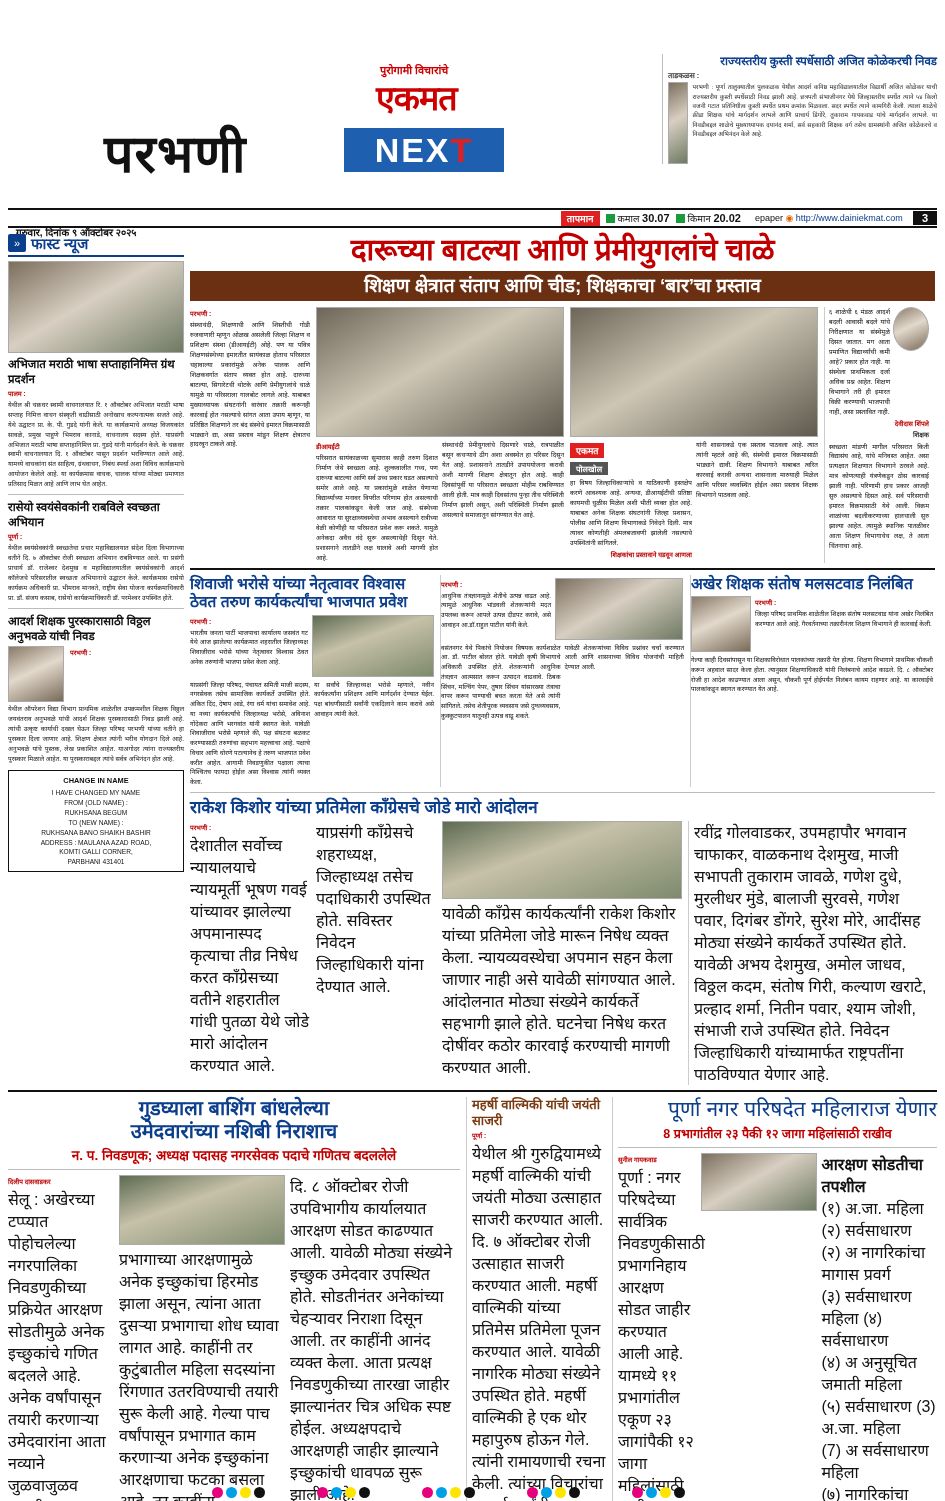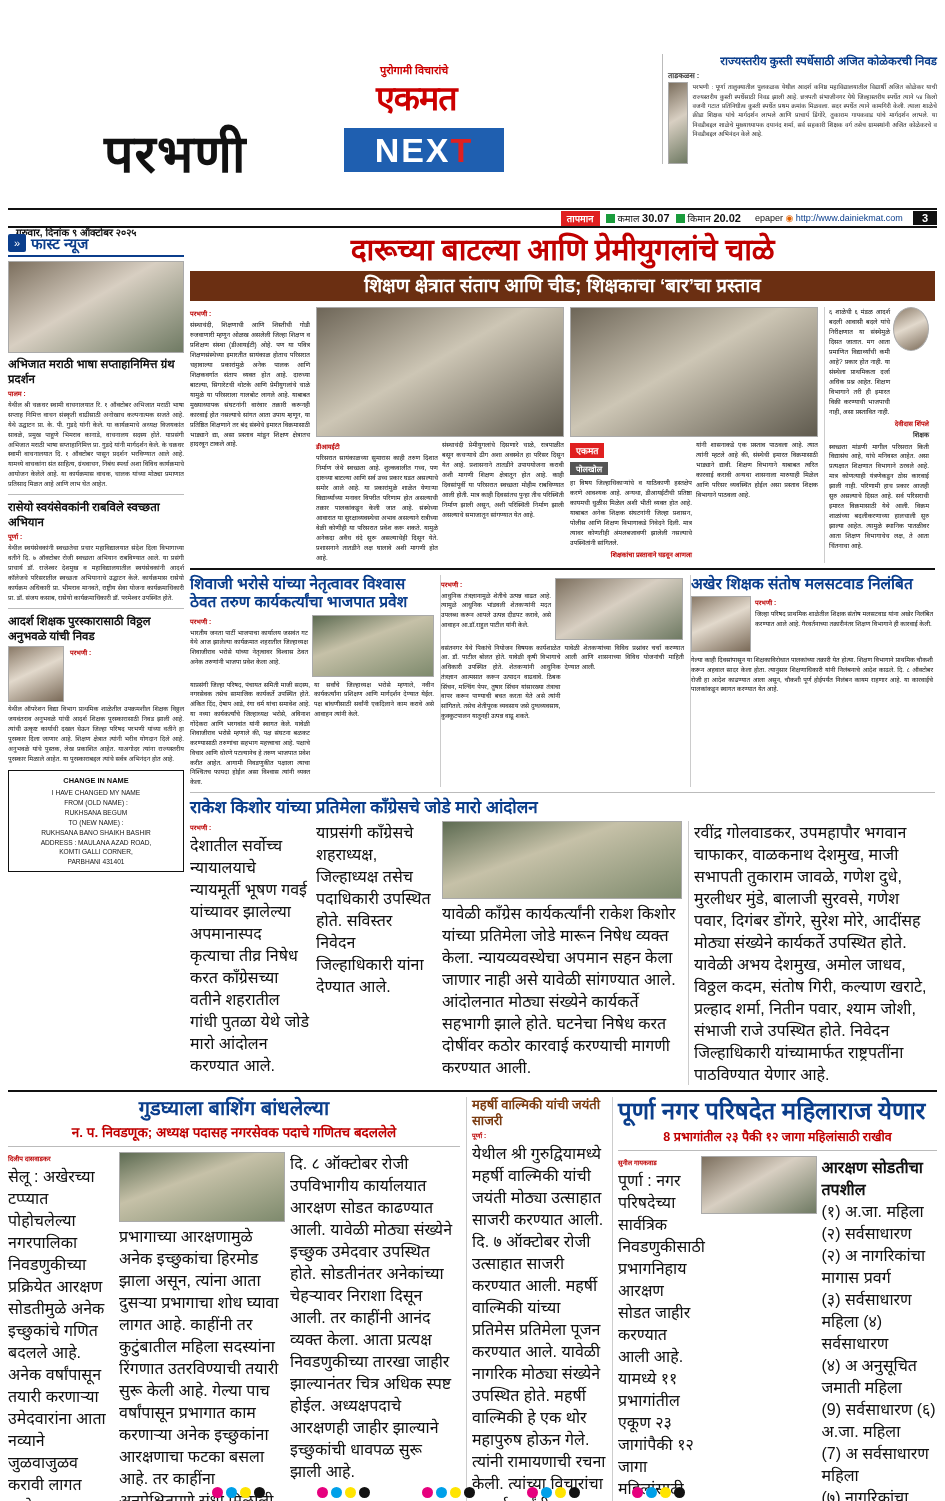--- a/index.html
+++ b/index.html
@@ -91,21 +91,21 @@
   .lead-row { display:flex; gap:6px; margin-top:6px; }
   .lead-col { font-size:6.4px; line-height:1.55; text-align:justify; }
   .stamp {
     display:inline-block; background:#e02020;color:#fff;font-weight:bold;font-size:9px;padding:1px 6px;
   }
   .stamp2 { display:inline-block; background:#555;color:#fff;font-weight:bold;font-size:8px;padding:1px 6px; margin-top:1px;}
 
   .sub-hl { font-size:15.5px; font-weight:bold; color:#0b3e8c; line-height:1.2; }
   .sub-hl.red { color:#c00000; }
   .sub-hl.brown { color:#7a3b10; }
-  .sec-title-big { font-size:24px; font-weight:bold; color:#0b3e8c; text-align:left; line-height:1.15; }
+  .sec-title-big { font-size:21px; font-weight:normal; color:#0b3e8c; text-align:right; line-height:1.15; }
 
   .cell { }
   .cell .tx { font-size:6.3px; line-height:1.55; text-align:justify; }
   .small-cap { font-size:6.6px; font-weight:bold; color:#333; text-align:center; margin-top:1px;}
 
   .bottom-hl { font-size:20px; font-weight:bold; color:#0b3e8c; text-align:center; line-height:1.15;}
   .bottom-sub { font-size:13.5px; font-weight:bold; color:#c00000; text-align:center; margin-top:3px;}
 
   .cmyk { position:absolute; left:0; bottom:2px; width:945px; height:14px; display:flex; align-items:center; justify-content:center; gap:3px;}
   .dot { width:11px;height:11px;border-radius:50%; }
@@ -318,20 +318,21 @@
 
     </div>
   </div>
 
   <div class="rule-dark"></div>
 
   <div style="display:flex;gap:6px;">
 
     <div style="width:452px;">
       <div class="bottom-hl">गुडघ्याला बाशिंग बांधलेल्या</div>
+      <div class="bottom-hl">उमेदवारांच्या नशिबी निराशाच</div>
       <div class="bottom-sub">न. प. निवडणूक; अध्यक्ष पदासह नगरसेवक पदाचे गणितच बदललेले</div>
       <div class="rule"></div>
       <div style="display:flex;gap:5px;">
         <div style="width:106px;">
           <div class="byline">दिलीप दासवाडकर</div>
           <div class="tx">सेलू :  अखेरच्या टप्प्यात पोहोचलेल्या नगरपालिका निवडणुकीच्या प्रक्रियेत आरक्षण सोडतीमुळे अनेक इच्छुकांचे गणित बदलले आहे. अनेक वर्षांपासून तयारी करणाऱ्या उमेदवारांना आता नव्याने जुळवाजुळव करावी लागत आहे. आरक्षण जाहीर झाल्यानंतर अनेक प्रभागांत समीकरणे बदलली आहेत.</div>
         </div>
         <div style="width:166px;">
           <div class="photo crowd" style="height:70px;"></div>
           <div class="tx" style="margin-top:3px;">प्रभागाच्या आरक्षणामुळे अनेक इच्छुकांचा हिरमोड झाला असून, त्यांना आता दुसऱ्या प्रभागाचा शोध घ्यावा लागत आहे. काहींनी तर कुटुंबातील महिला सदस्यांना रिंगणात उतरविण्याची तयारी सुरू केली आहे. गेल्या पाच वर्षांपासून प्रभागात काम करणाऱ्या अनेक इच्छुकांना आरक्षणाचा फटका बसला आहे. तर काहींना अनपेक्षितपणे संधी मिळाली आहे. यामुळे राजकीय गणिते पूर्णपणे बदलली आहेत.</div>
@@ -359,21 +360,21 @@
         </div>
         <div style="width:118px;">
           <div class="photo people" style="height:58px;"></div>
         </div>
         <div style="width:118px;">
           <div class="tx" style="font-weight:bold;">आरक्षण सोडतीचा तपशील</div>
           <div class="tx">(१) अ.जा. महिला  (२) सर्वसाधारण</div>
           <div class="tx">(२) अ  नागरिकांचा मागास प्रवर्ग</div>
           <div class="tx">(३) सर्वसाधारण महिला  (४) सर्वसाधारण</div>
           <div class="tx">(४) अ  अनुसूचित जमाती महिला</div>
-          <div class="tx">(9) सर्वसाधारण  (६) अ.जा. महिला</div>
+          <div class="tx">(५) सर्वसाधारण  (3) अ.जा. महिला</div>
           <div class="tx">(7) अ  सर्वसाधारण महिला</div>
           <div class="tx">(७) नागरिकांचा मागास प्रवर्ग महिला</div>
           <div class="tx">(८) सर्वसाधारण  (९) सर्वसाधारण महिला</div>
 
         </div>
       </div>
     </div>
   </div>
 
   <div class="cmyk" id="cmyk">

